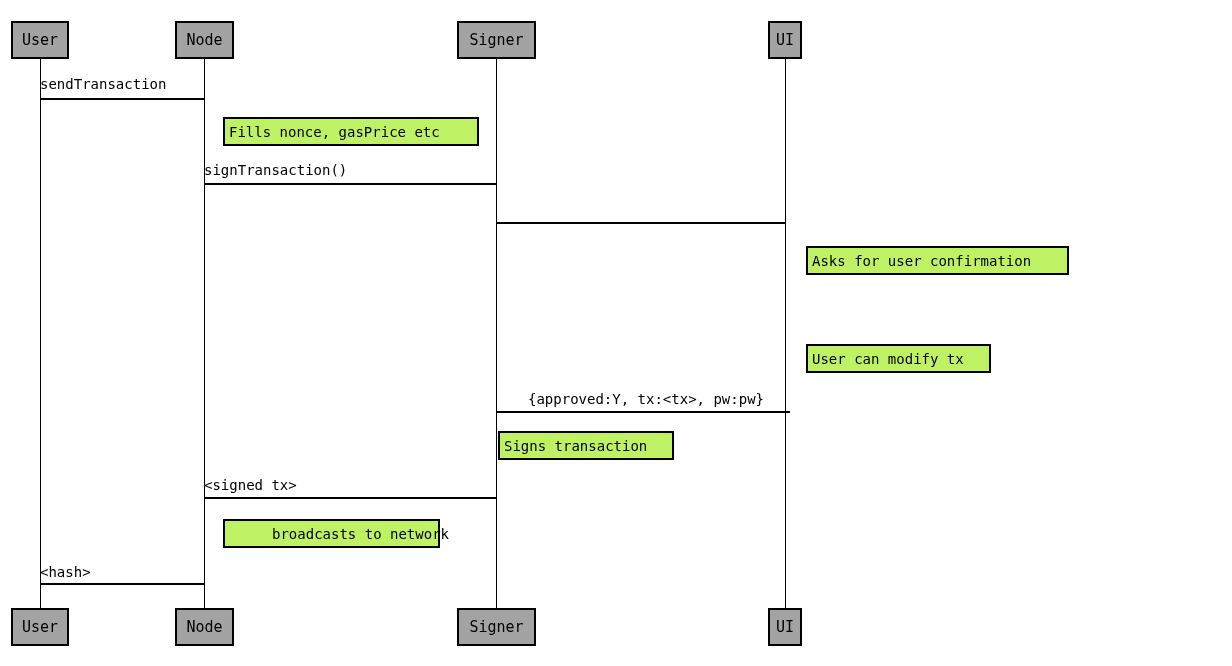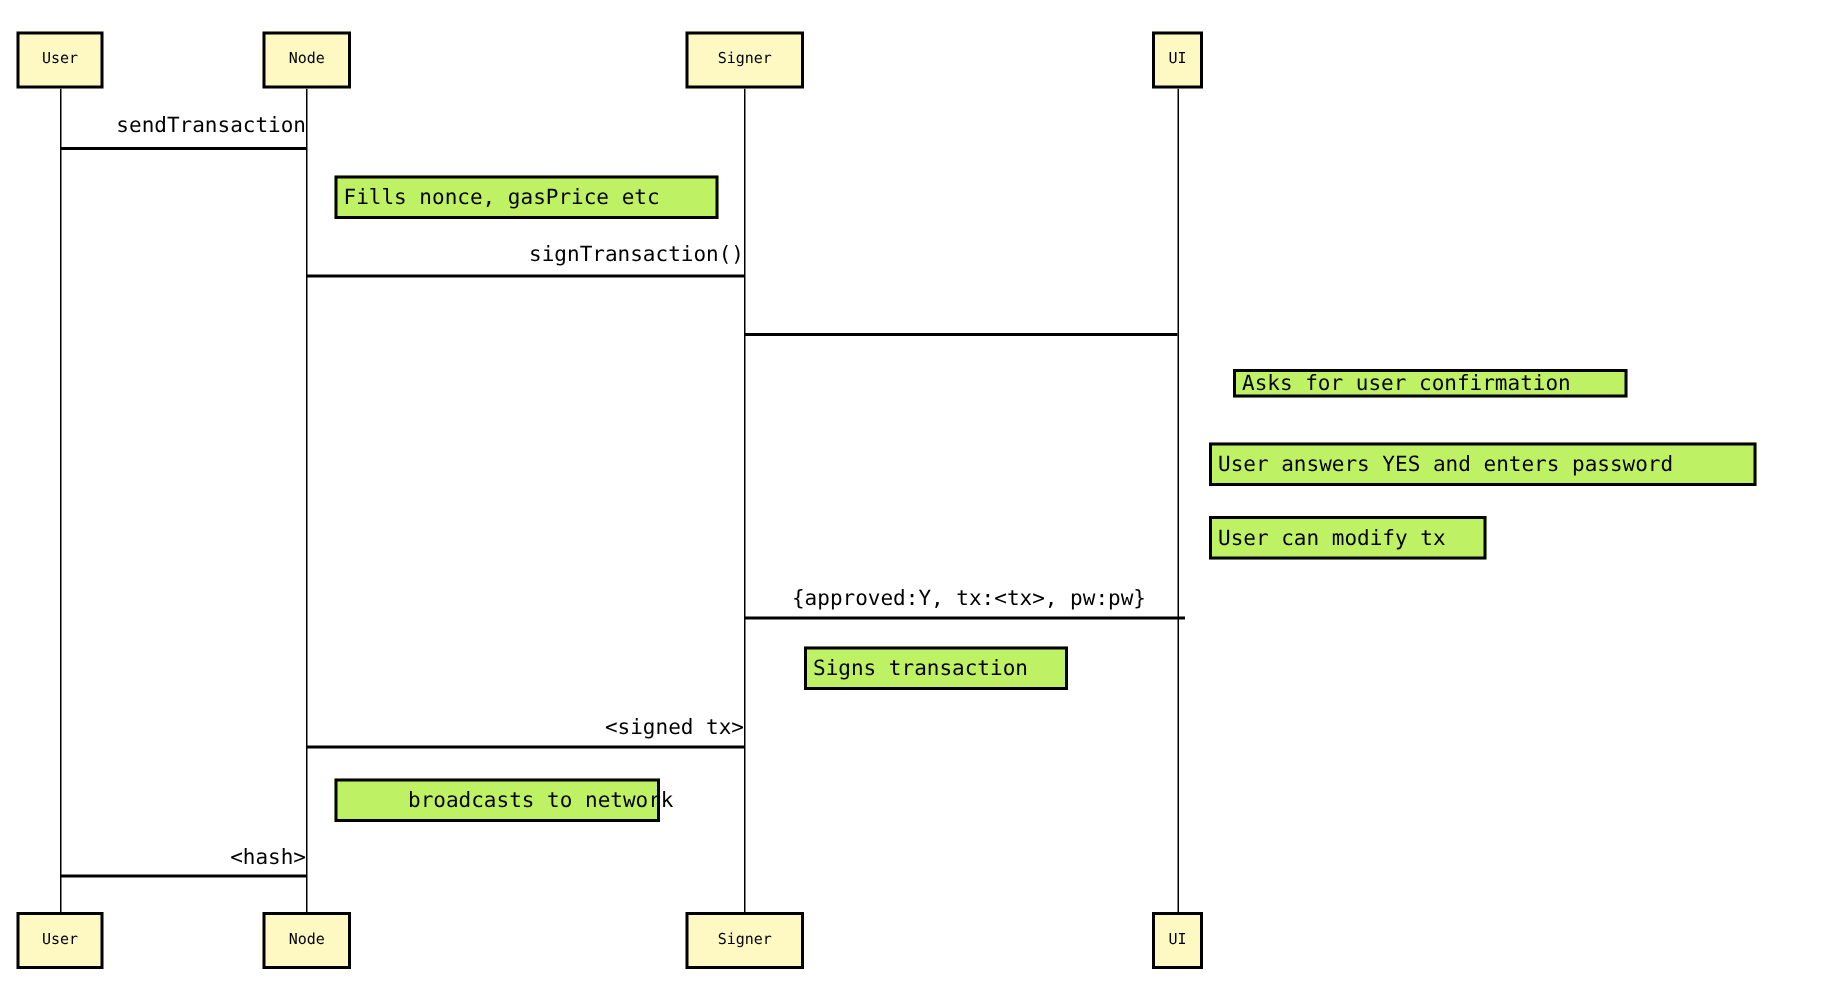--- a/index.html
+++ b/index.html
@@ -17,26 +17,26 @@
     width: 1232px;
     height: 666px;
     background: #ffffff;
     overflow: hidden;
   }
   
   .participant {
     position: absolute;
     box-sizing: border-box;
     border: 2px solid #000000;
-    background: #fef9c3;
+    background: #a3a3a3;
     display: flex;
     align-items: center;
     justify-content: center;
     font-family: "DejaVu Sans Mono", "Liberation Mono", monospace;
-    font-size: 10px;
+    font-size: 15px;
     line-height: 1;
     color: #000000;
     white-space: nowrap;
     z-index: 5;
   }
   
   .lifeline {
     position: absolute;
     width: 1px;
     background: #000000;
@@ -49,21 +49,21 @@
     border-top: 2px solid #000000;
     z-index: 3;
   }
   .message-label {
     position: absolute;
     font-family: "DejaVu Sans Mono", "Liberation Mono", monospace;
     font-size: 14px;
     line-height: 1;
     color: #000000;
     white-space: nowrap;
-    text-align: right;
+    text-align: left;
     z-index: 4;
   }
   
   .note {
     position: absolute;
     box-sizing: border-box;
     border: 2px solid #000000;
     background: #bef264;
     font-family: "DejaVu Sans Mono", "Liberation Mono", monospace;
     font-size: 14px;
@@ -109,23 +109,22 @@
   <div class="message-label" style="left:500px; top:392px; width:292px; text-align:center;">{approved:Y, tx:&lt;tx&gt;, pw:pw}</div>
 
   <div class="message" style="left:204px; top:497px; width:292px;"></div>
   <div class="message-label" style="left:204px; top:478px; width:292px;">&lt;signed tx&gt;</div>
 
   <div class="message" style="left:40px; top:583px; width:164px;"></div>
   <div class="message-label" style="left:40px; top:565px; width:164px;">&lt;hash&gt;</div>
 
   <div class="note" style="left:223px; top:117px; width:256px; height:29px;">Fills nonce, gasPrice etc</div>
 
-  <div class="note" style="left:806px; top:246px; width:263px; height:19px;margin-left:16px;">Asks for user confirmation</div>
+  <div class="note" style="left:806px; top:246px; width:263px; height:29px;">Asks for user confirmation</div>
 
-  <div class="note" style="left:806px; top:295px; width:365px; height:29px;">User answers YES and enters password</div>
 
   <div class="note" style="left:806px; top:344px; width:185px; height:29px;">User can modify tx</div>
 
-  <div class="note" style="left:536px; top:431px; width:176px; height:29px;">Signs transaction</div>
+  <div class="note" style="left:498px; top:431px; width:176px; height:29px;">Signs transaction</div>
 
   <div class="note" style="left:223px; top:519px; width:217px; height:29px;padding-left:47px;">broadcasts to network</div>
 
 </div>
 
 </body></html>

